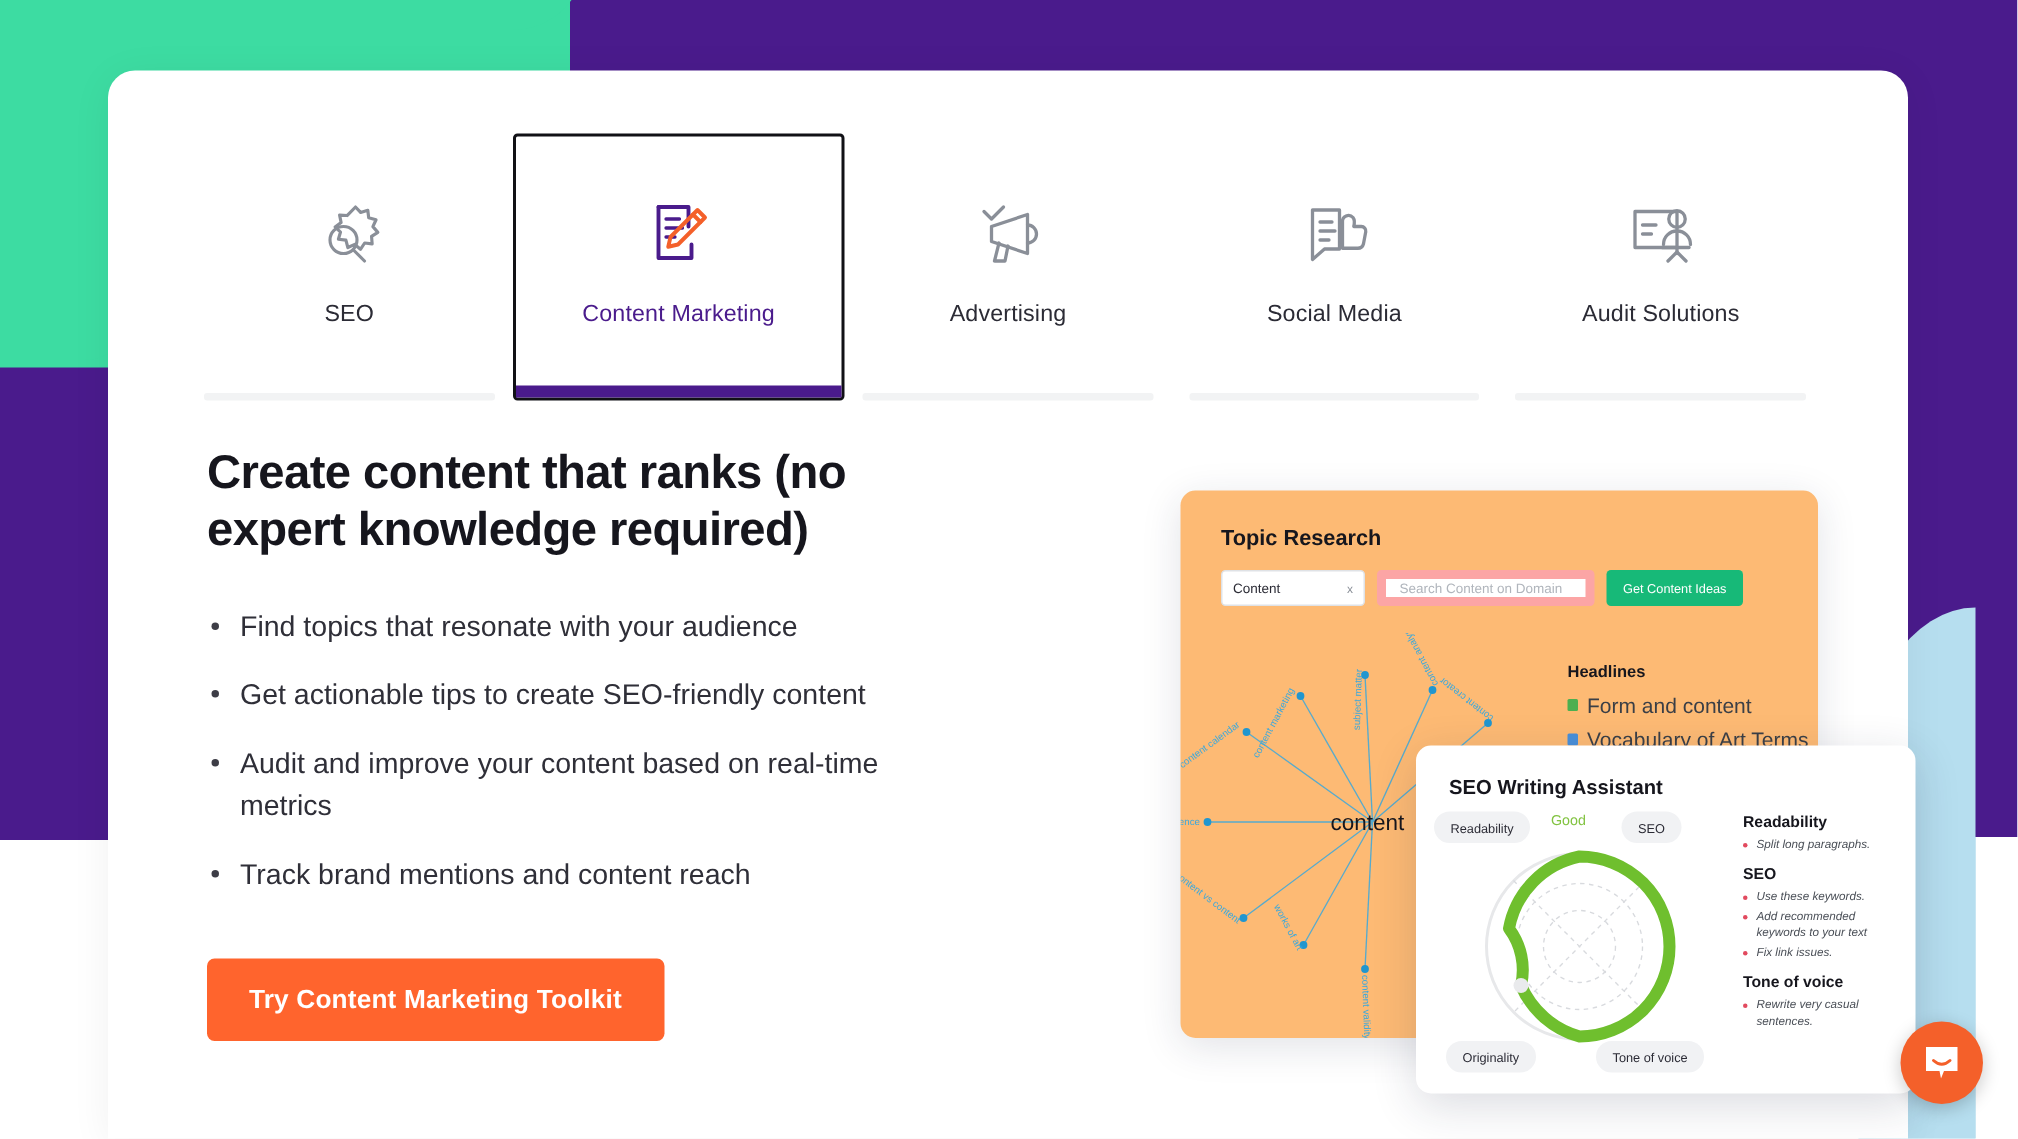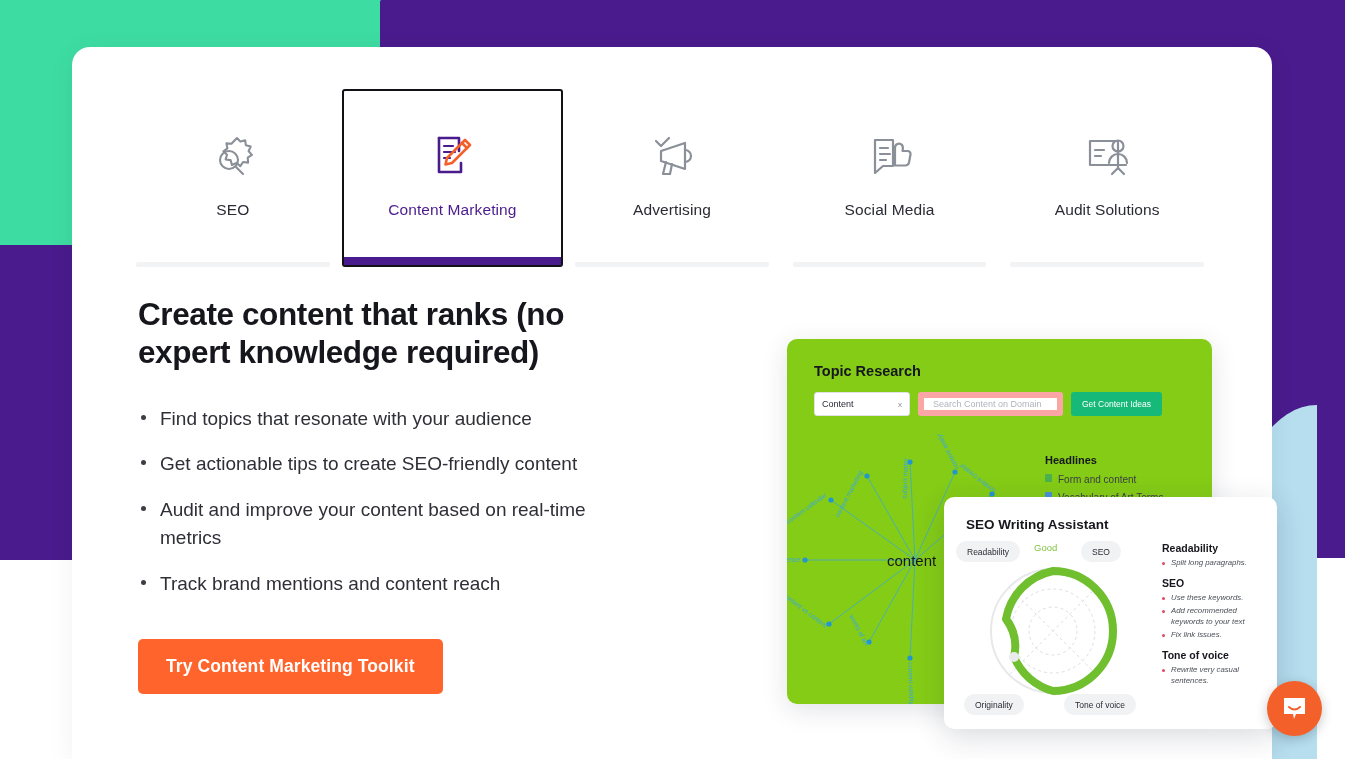--- a/index.html
+++ b/index.html
@@ -149,23 +149,23 @@
     border: none;
     border-radius: 5px;
     cursor: pointer;
     letter-spacing: 0.1px;
   }
 
   
   .visual { position: absolute; left: 640px; top: 230px; width: 540px; height: 480px; }
 
   .topic-card {
-    position: absolute; left: 75px; top: 62px;
+    position: absolute; left: 75px; top: 50px;
     width: 425px; height: 365px;
-    background: #84cc16;
+    background: #fdba74;
     border-radius: 10px;
     box-shadow: 0 6px 26px rgba(30,40,70,0.13);
     overflow: hidden;
   }
   .topic-title {
     position: absolute; left: 27px; top: 24px;
     font-size: 14.5px; font-weight: bold; color: #16161d;
   }
   .tr-row { position: absolute; left: 27px; top: 53px; display: flex; gap: 8px; }
   .tr-chip {
@@ -195,22 +195,22 @@
 
   .mindmap { position: absolute; left: 0px; top: 95px; width: 300px; height: 270px; }
   .mm-center {
     position: absolute; left: 100px; top: 118px;
     font-size: 15px; color: #16161d; font-weight: 500;
   }
 
   .headlines-block { position: absolute; left: 258px; top: 115px; }
   .hl-title { font-size: 11px; font-weight: bold; color: #16161d; margin-bottom: 8px; }
   .hl-item {
-    display: flex; align-items: flex-start; gap: 6px;
-    font-size: 10px; color: #3b3f46; margin-bottom: 7px;
+    display: flex; align-items: center; gap: 6px;
+    font-size: 14px; color: #3b3f46; margin-bottom: 7px;
   }
   .hl-ico { width: 7px; height: 8px; border-radius: 1px; flex: 0 0 auto; }
 
   
   .seo-card {
     position: absolute; left: 232px; top: 220px;
     width: 333px; height: 232px;
     background: #ffffff;
     border-radius: 10px;
     box-shadow: 0 8px 30px rgba(30,40,70,0.16);

